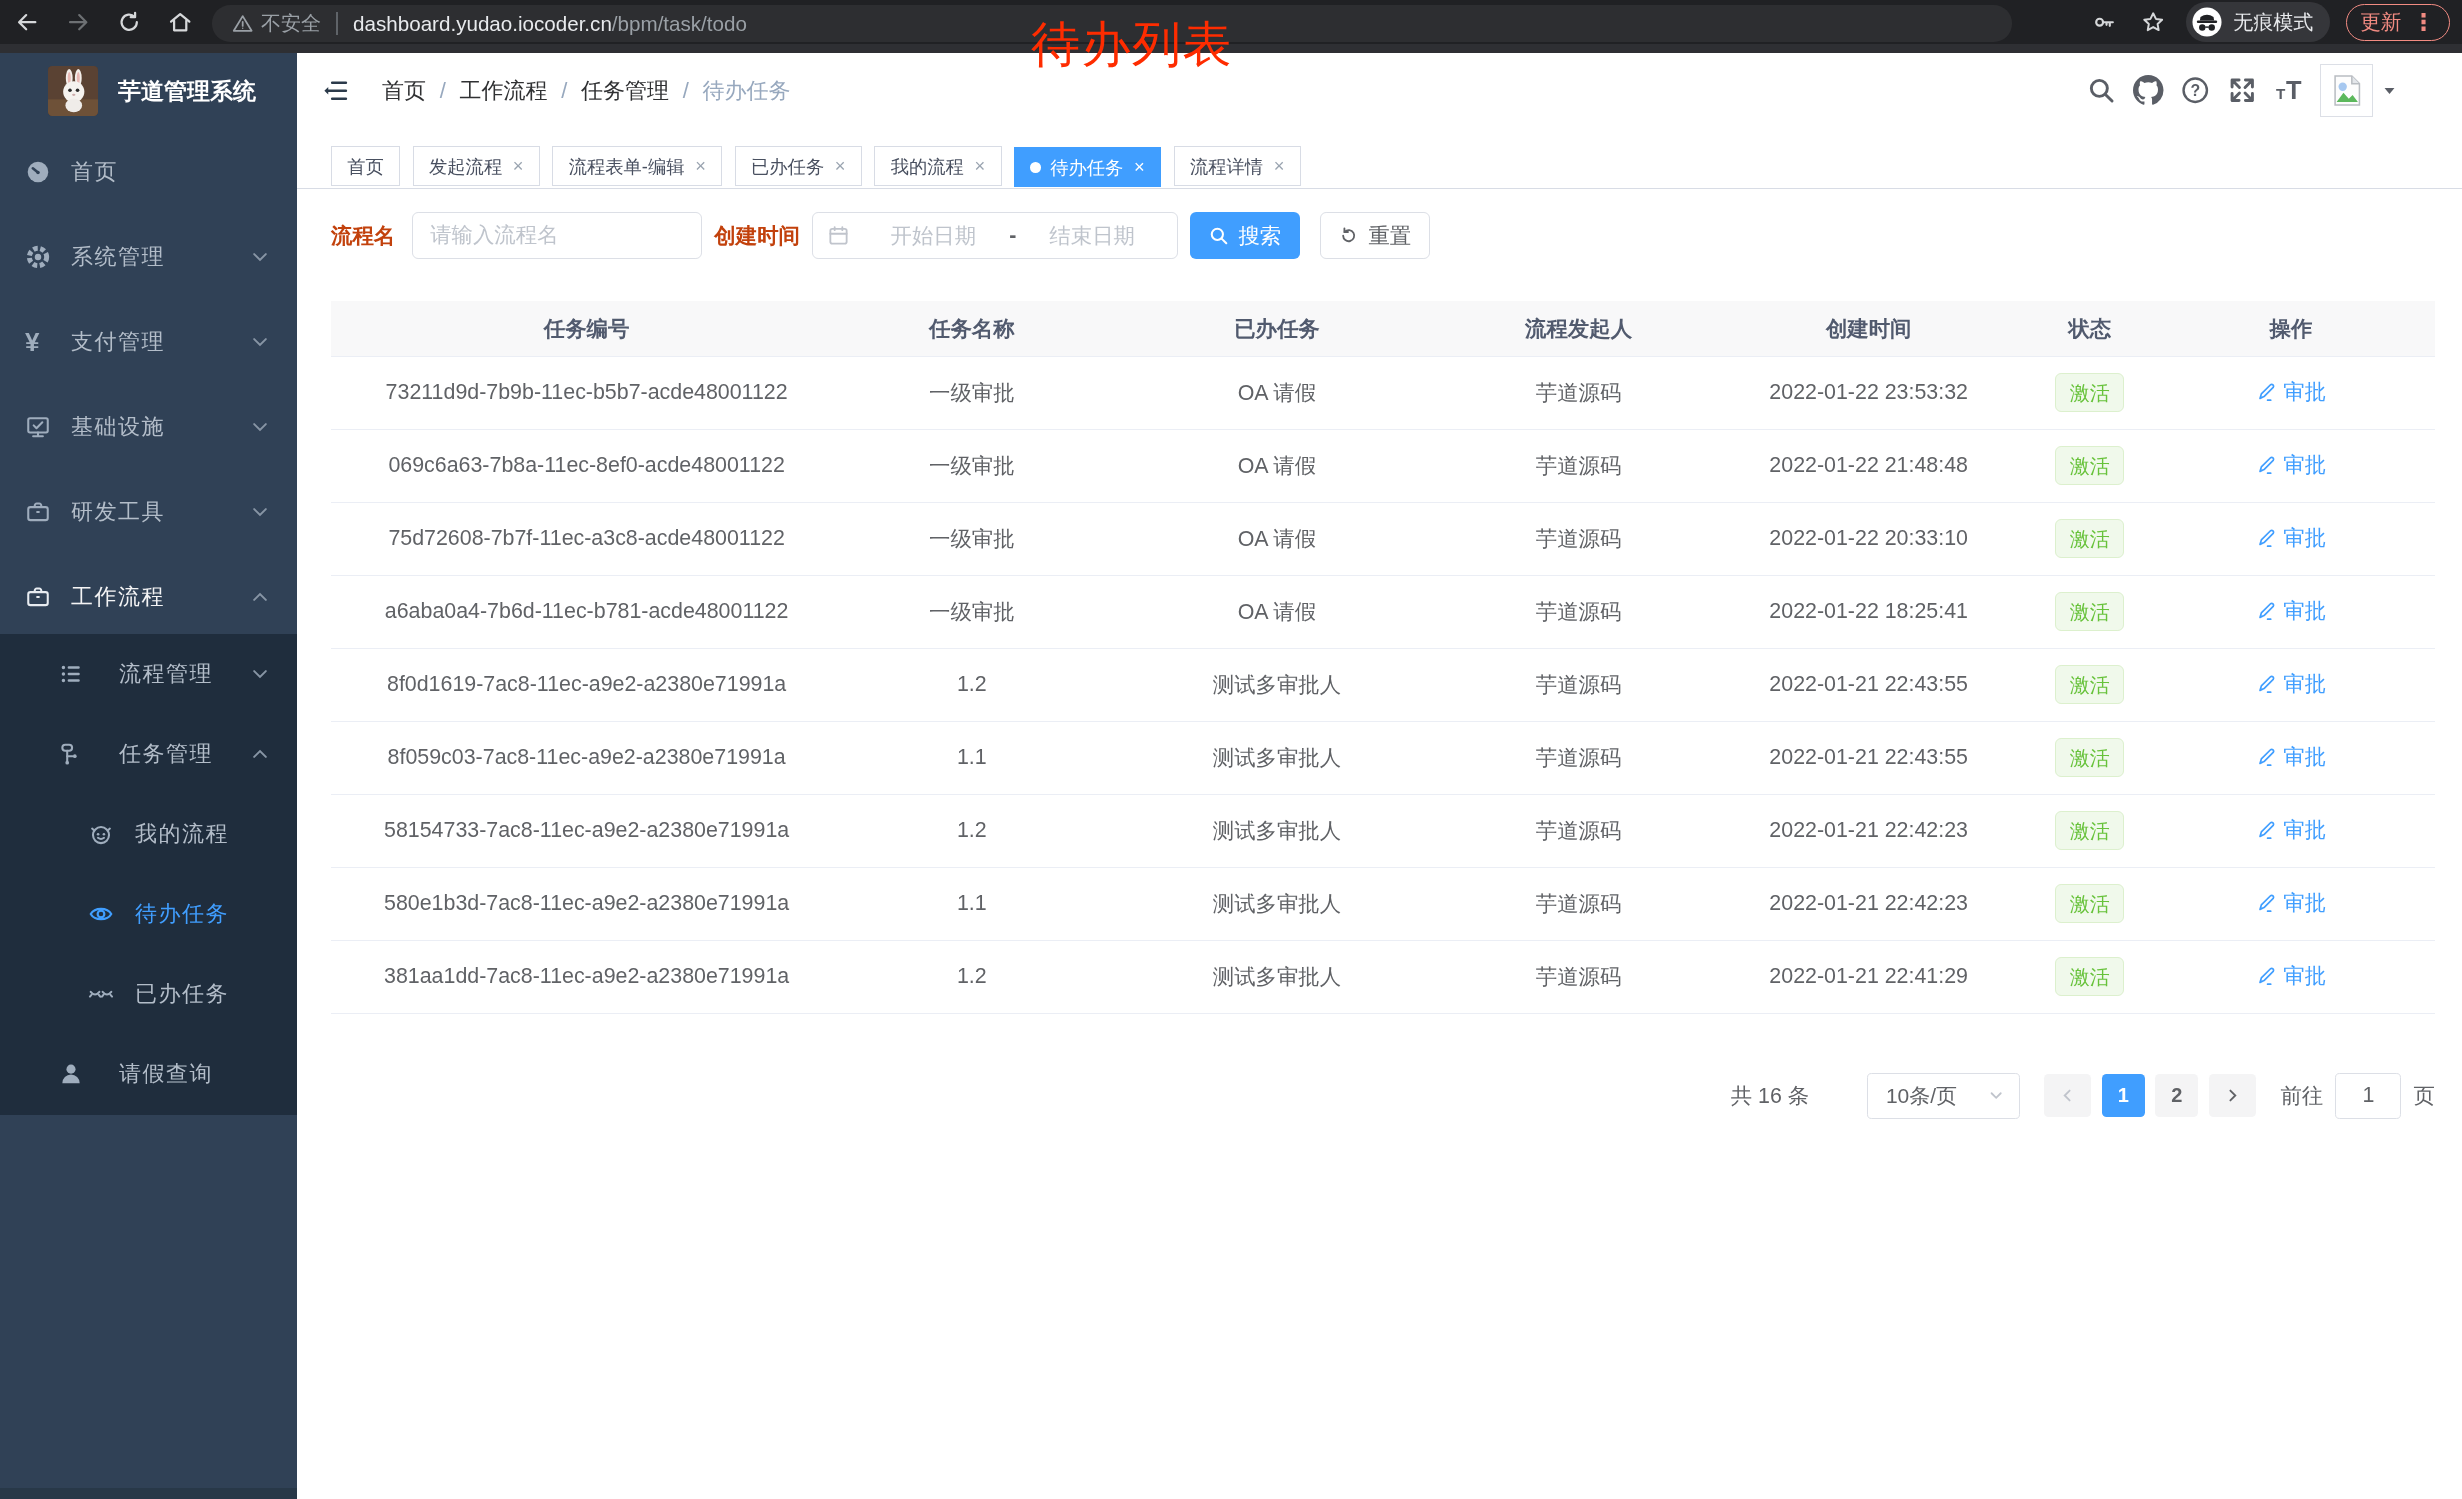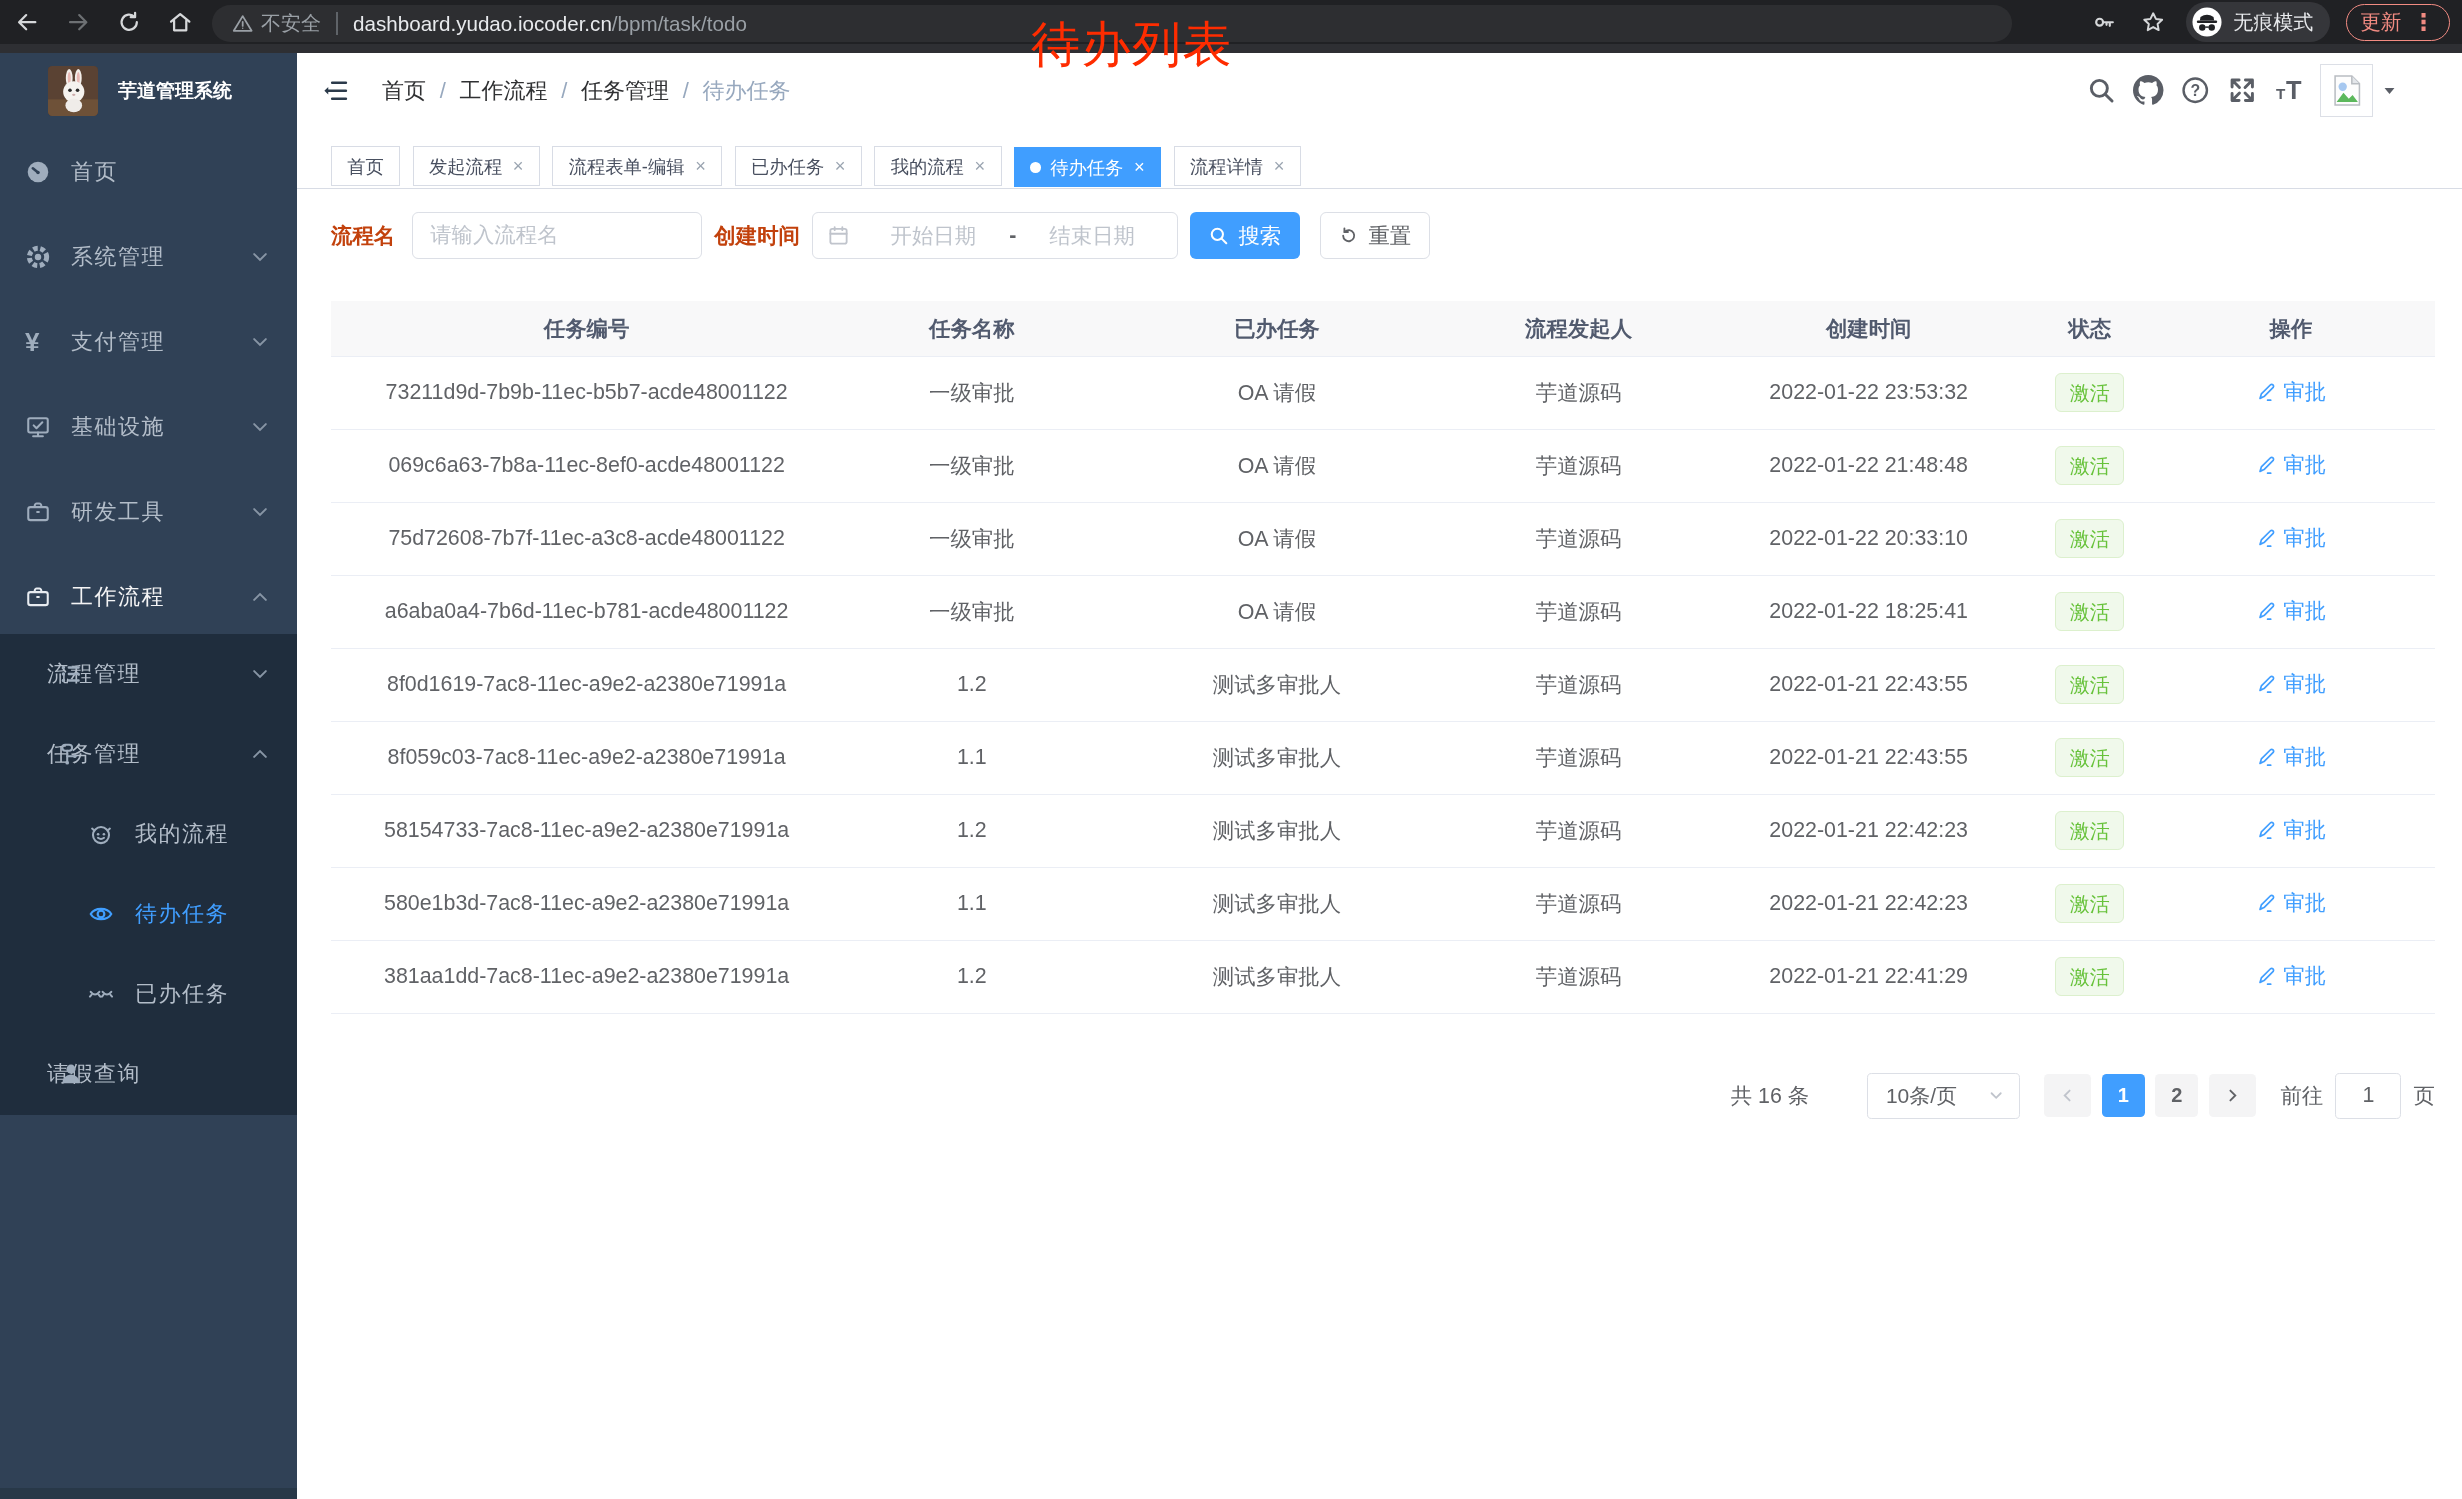--- a/index.html
+++ b/index.html
@@ -32,31 +32,31 @@
 
   
   #annotation { position:absolute; left:1031px; top:12.2px; z-index:50; font-size:49px; color:#fe2c00; font-weight:500; letter-spacing:1.5px; }
 
   
   #sidebar { position:absolute; top:53px; left:0; width:297px; height:1446px; background:#304156; }
   #sb-bottom { position:absolute; left:0; bottom:0; width:100%; height:10.7px; background:#283848; }
   .logo-row { position:absolute; top:0; left:0; width:100%; height:76px; display:flex; align-items:center; }
   .logo-img { width:50px; height:50px; margin-left:48px; border-radius:4.6px; overflow:hidden; background:#4e3a2d; flex:none; }
   .logo-img svg { width:50px; height:50px; display:block; }
-  .logo-title { margin-left:20px; color:#fff; font-size:19px; font-weight:bold; white-space:nowrap; }
+  .logo-title { margin-left:20px; color:#fff; font-size:23px; font-weight:bold; white-space:nowrap; }
   .menu { position:absolute; left:0; width:100%; }
   #menu-l1 { top:76px; }
   #submenu { top:581px; height:481px; background:#1f2d3d; }
   .mi { position:relative; display:flex; align-items:center; color:#b3bdc9; cursor:pointer; }
   #menu-l1 .mi { height:85px; }
   #submenu .mi { height:80px; }
   .mi .ic { position:absolute; display:flex; align-items:center; justify-content:center; color:#9fadbd; }
   .mi .ic svg { width:26px; height:26px; }
   .mi.lv1 .ic { left:25px; } .mi.lv1 .lbl { margin-left:71px; }
-  .mi.lv2 .ic { left:58px; } .mi.lv2 .lbl { margin-left:47px; }
+  .mi.lv2 .ic { left:58px; } .mi.lv2 .lbl { margin-left:119px; }
   .mi.lv3 .ic { left:88px; } .mi.lv3 .lbl { margin-left:135px; }
   .mi .lbl { font-size:22px; letter-spacing:1.5px; }
   .mi .chev { position:absolute; right:27.5px; color:#8795a5; display:flex; }
   .mi .chev svg { width:20px; height:20px; }
   .mi.opened { color:#f4f4f5; } .mi.opened .ic { color:#e8ecf1; }
   .mi.active { color:#409eff; } .mi.active .ic { color:#409eff; }
   .yen-glyph { font-size:26px; font-weight:bold; line-height:1; }
 
   
   #main { position:absolute; top:53px; left:297px; width:2165px; height:1446px; background:#fff; }

